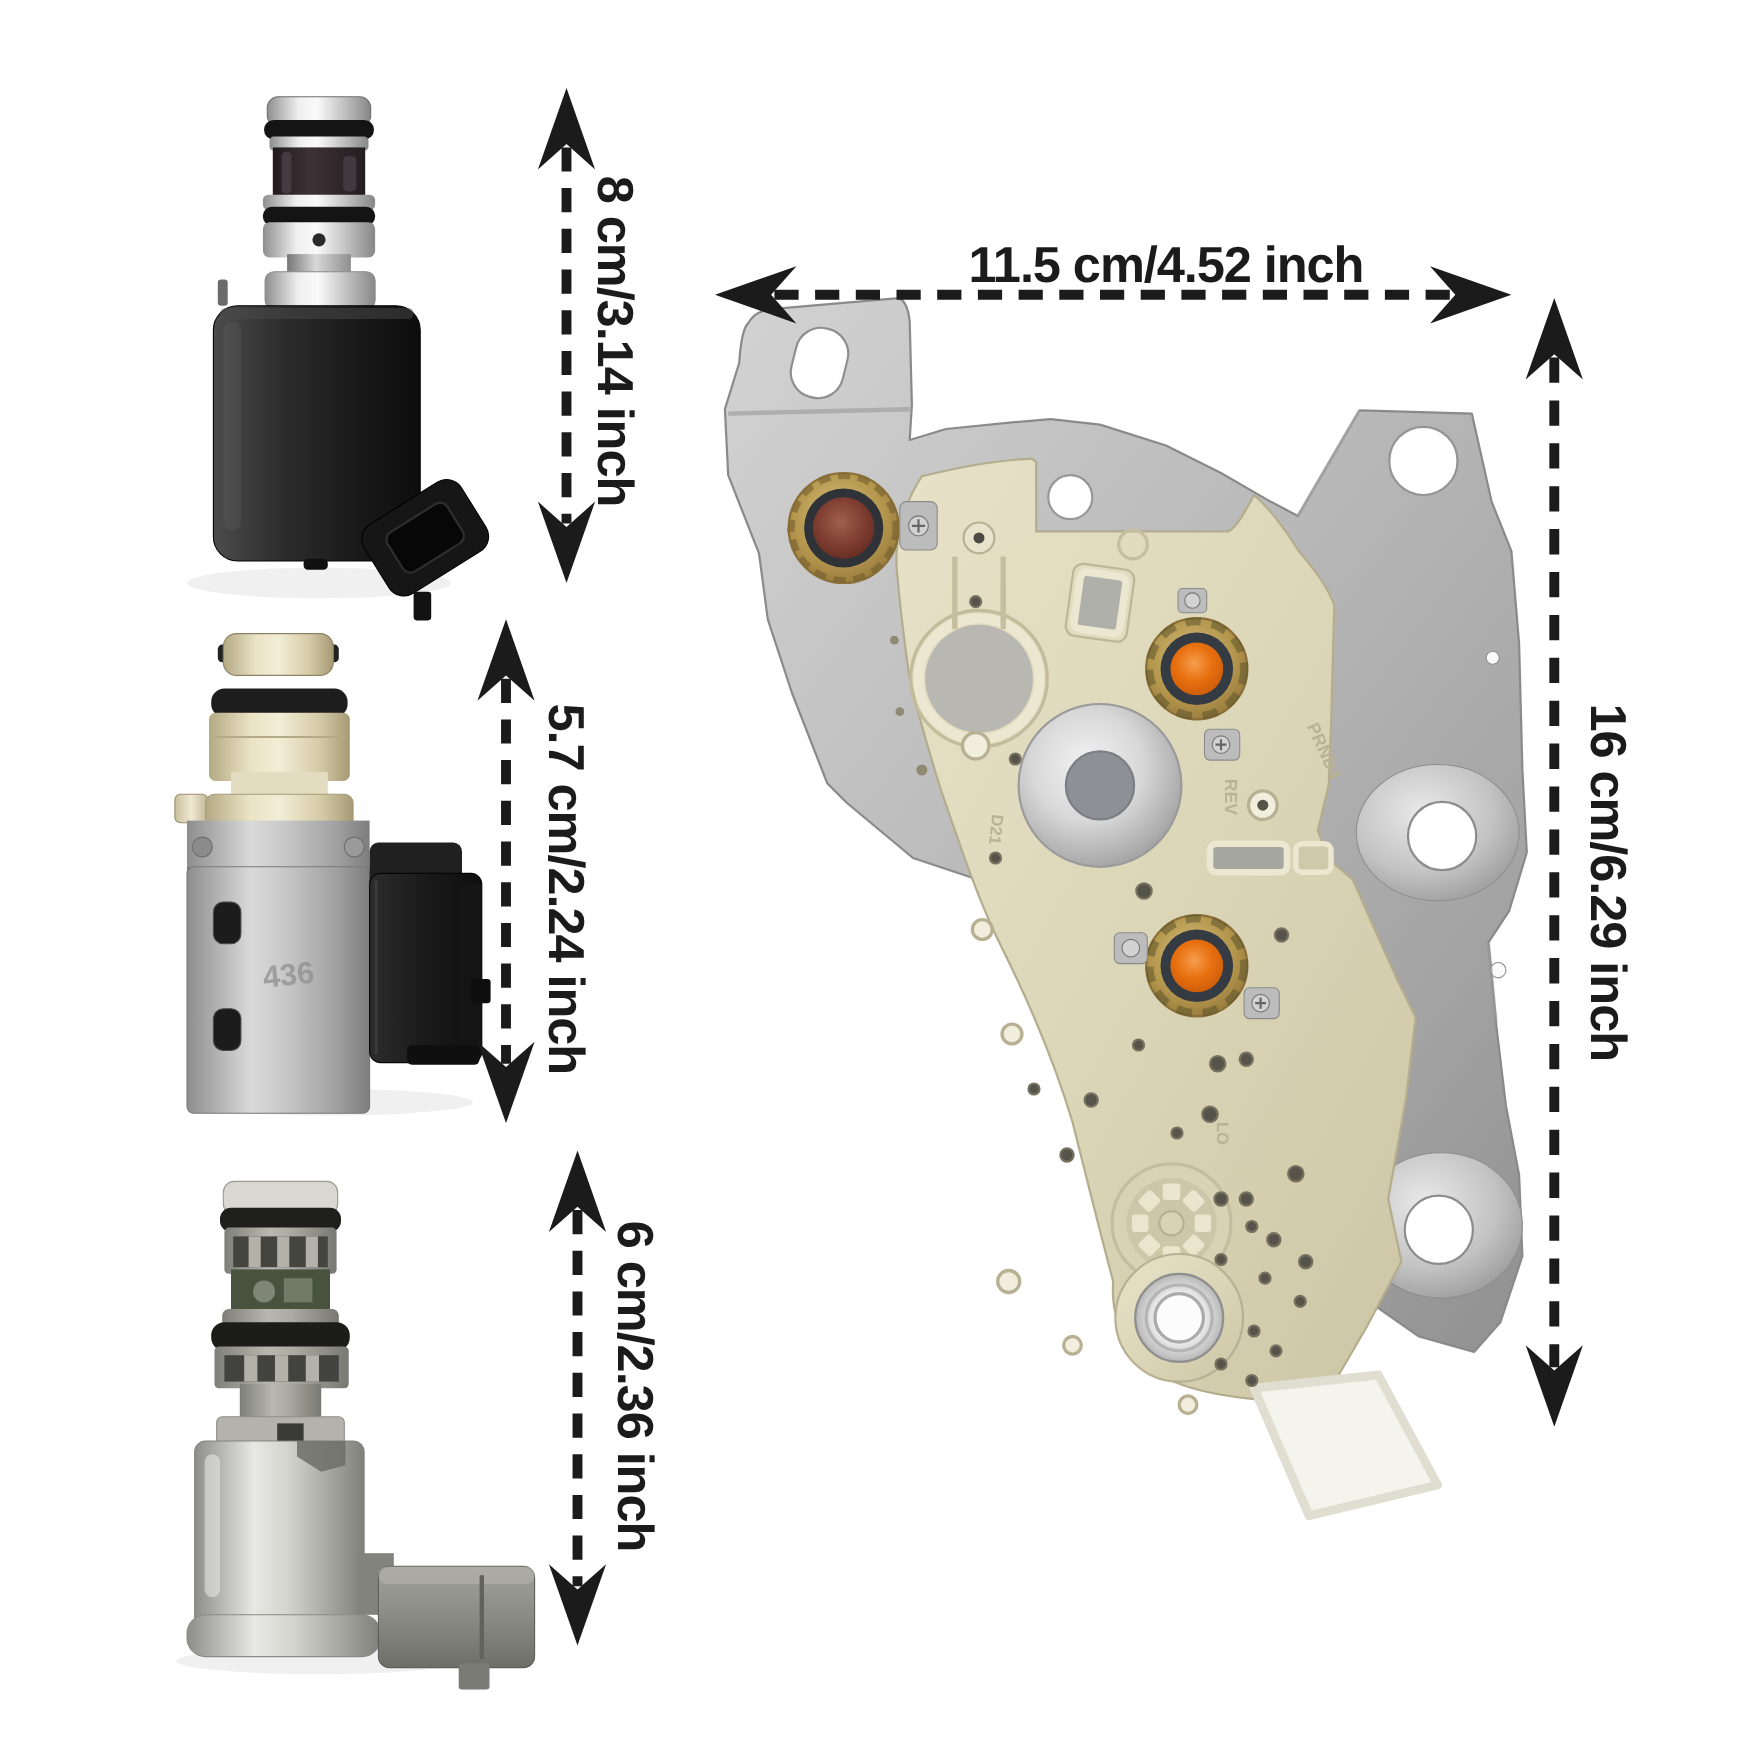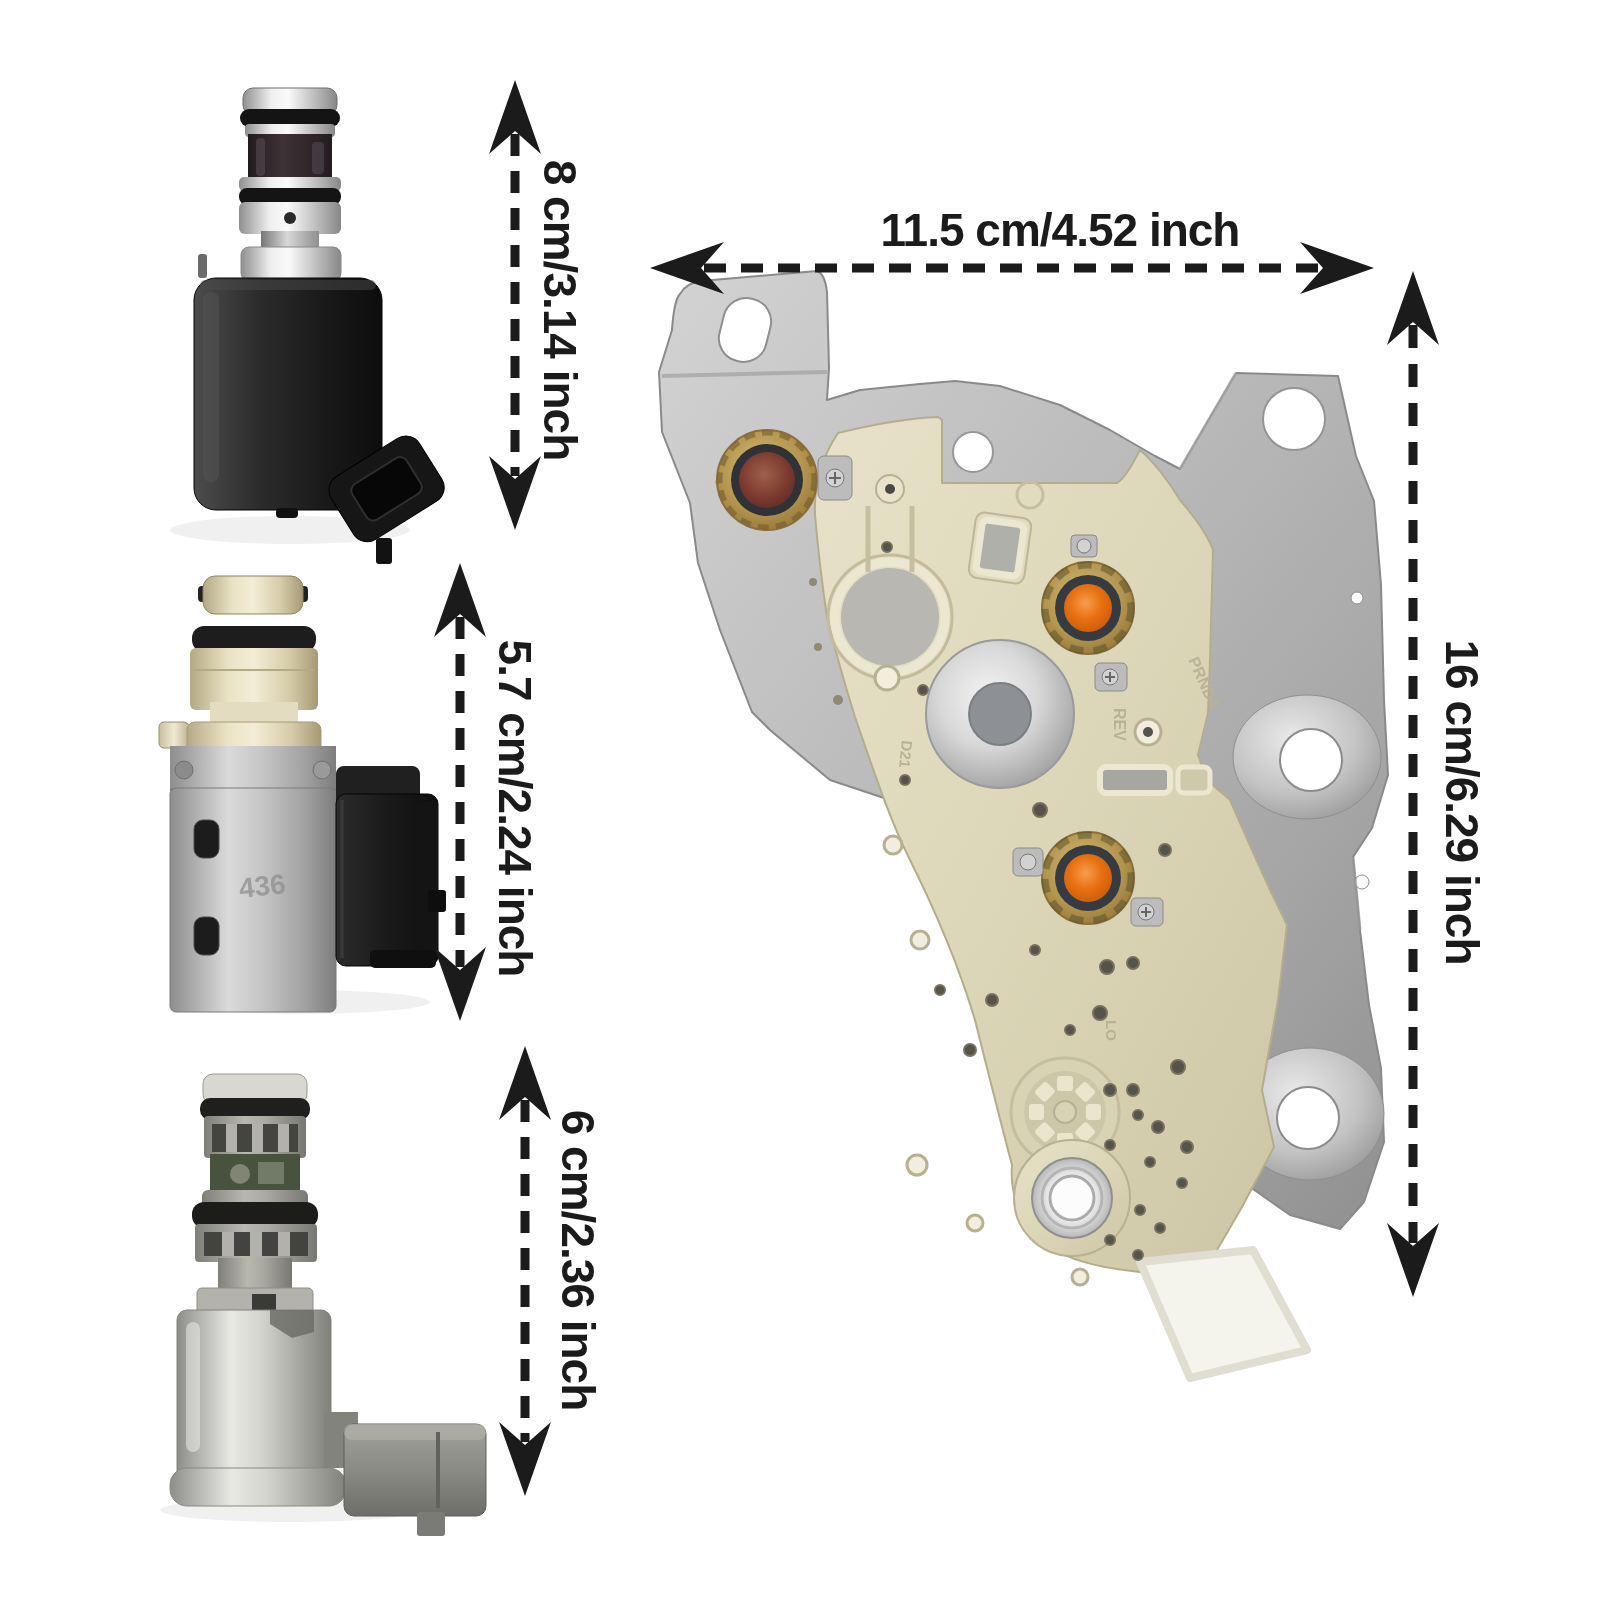--- a/index.html
+++ b/index.html
@@ -433,21 +433,21 @@
     <polygon points="33,0 7,74 33,51 59,74" fill="#1b1b1b"></polygon>
     <polygon points="33,450 7,376 33,399 59,376" fill="#1b1b1b"></polygon>
   </svg>
   <div class="dim-label v" style="left:578px;top:1260px">6 cm/2.36 inch</div>
 
   <svg class="abs" style="left:650px;top:235px" width="724" height="66" viewBox="0 0 724 66">
     <line x1="54" y1="33" x2="670" y2="33" stroke="#1b1b1b" stroke-width="9" stroke-dasharray="22 15"></line>
     <polygon points="0,33 74,7 51,33 74,59" fill="#1b1b1b"></polygon>
     <polygon points="724,33 650,7 673,33 650,59" fill="#1b1b1b"></polygon>
   </svg>
-  <div class="dim-label h" style="left:1060px;top:230px">11.5 cm/4.52 inch</div>
+  <div class="dim-label h" style="left:1060px;top:240px">11.5 cm/4.52 inch</div>
 
   <svg class="abs" style="left:1380px;top:271px" width="66" height="1026" viewBox="0 0 66 1026">
     <line x1="33" y1="54" x2="33" y2="972" stroke="#1b1b1b" stroke-width="9" stroke-dasharray="23 16"></line>
     <polygon points="33,0 7,74 33,51 59,74" fill="#1b1b1b"></polygon>
     <polygon points="33,1026 7,952 33,975 59,952" fill="#1b1b1b"></polygon>
   </svg>
   <div class="dim-label v" style="left:1462px;top:802px">16 cm/6.29 inch</div>
 
 </div>
 

